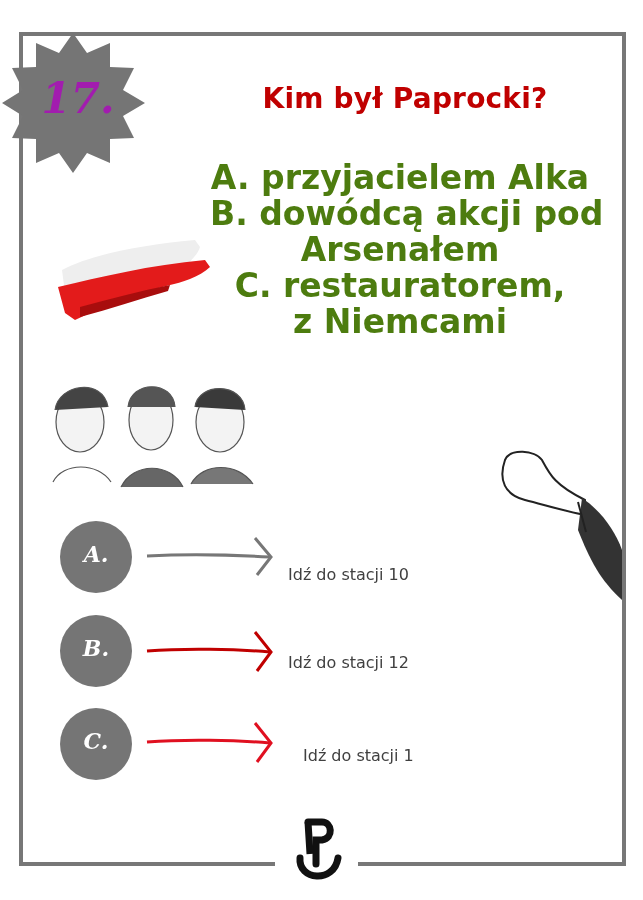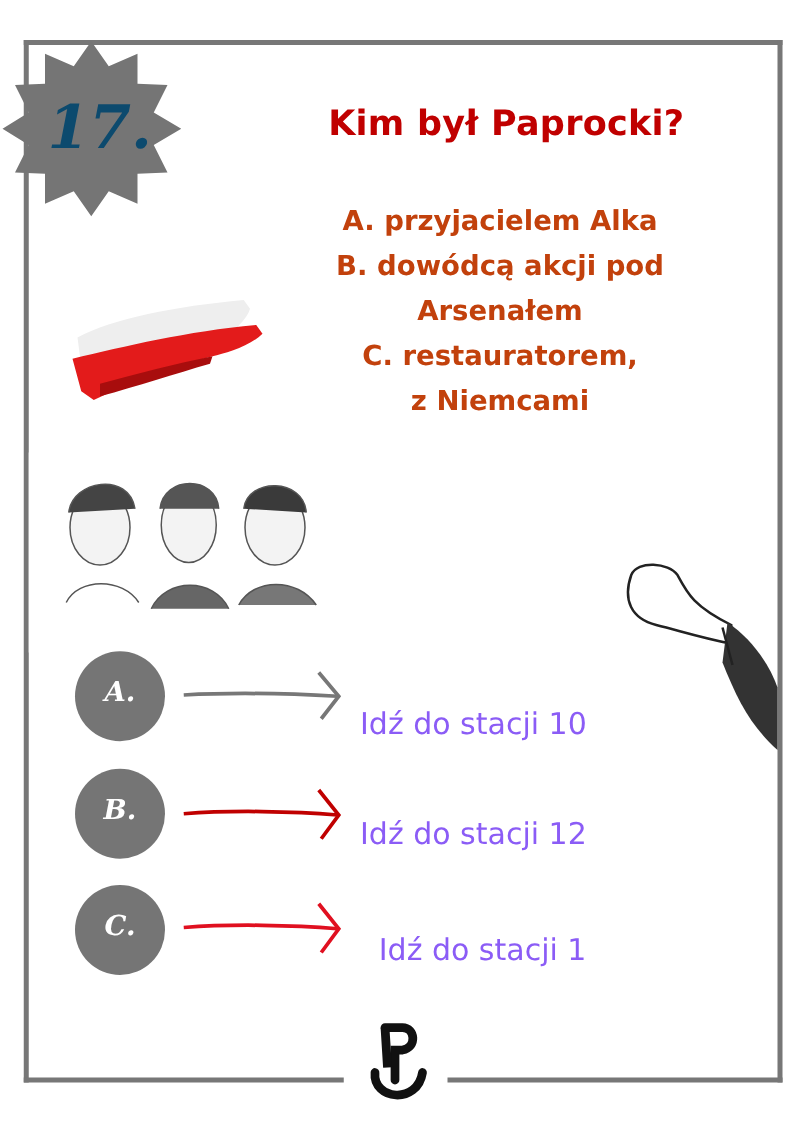--- a/index.html
+++ b/index.html
@@ -3,30 +3,30 @@
 <meta charset="utf-8">
 <style>
   html, body { margin:0; padding:0; }
   body { width:643px; height:900px; background:#ffffff; position:relative; overflow:hidden;
          font-family:"Liberation Sans", sans-serif; }
   .abs { position:absolute; }
   .frame-line { position:absolute; background:#777777; }
   .title { position:absolute; left:210px; top:82px; width:390px; text-align:center;
            font-family:"DejaVu Sans", sans-serif; font-size:28px; font-weight:700; color:#c00000; letter-spacing:0.2px; }
   .options { position:absolute; left:210px; top:160px; width:380px; text-align:center;
-             font-family:"DejaVu Sans", sans-serif; font-size:22px; font-weight:bold; color:#c2410c; line-height:36px; }
+             font-family:"DejaVu Sans", sans-serif; font-size:33px; font-weight:bold; color:#4d7c0f; line-height:36px; }
   .options div { white-space:nowrap; }
   .badge-num { position:absolute; left:0; top:0; width:146px; height:146px; }
-  .badge-num-text { position:absolute; left:38px; top:72px; width:80px; text-align:center; color:#0c4a6e;
-                    font-family:"DejaVu Serif", serif; font-weight:bold; font-style:italic; font-size:48px; }
+  .badge-num-text { position:absolute; left:38px; top:72px; width:80px; text-align:center; color:#a21caf;
+                    font-family:"DejaVu Serif", serif; font-weight:bold; font-style:italic; font-size:42px; }
   .answer-row { position:absolute; left:60px; width:460px; height:70px; }
   .answer-circle { position:absolute; left:0; top:0; width:72px; height:72px; border-radius:50%; background:#757575; }
   .answer-letter { position:absolute; left:0; top:20px; width:72px; text-align:center; color:#fff;
                    font-family:"DejaVu Serif", serif; font-weight:bold; font-style:italic; font-size:22px; }
-  .answer-text { position:absolute; left:228px; font-family:"DejaVu Sans", sans-serif; font-size:24px; color:#8b5cf6; white-space:nowrap; }
+  .answer-text { position:absolute; left:228px; font-family:"DejaVu Sans", sans-serif; font-size:16px; color:#404040; white-space:nowrap; }
 </style>
 </head>
 <body>
 
 <div class="frame-line" style="left:19px; top:32px; width:607px; height:4px;"></div>
 <div class="frame-line" style="left:19px; top:32px; width:4px; height:834px;"></div>
 <div class="frame-line" style="left:622px; top:32px; width:4px; height:834px;"></div>
 <div class="frame-line" style="left:19px; top:862px; width:256px; height:4px;"></div>
 <div class="frame-line" style="left:358px; top:862px; width:268px; height:4px;"></div>
 

